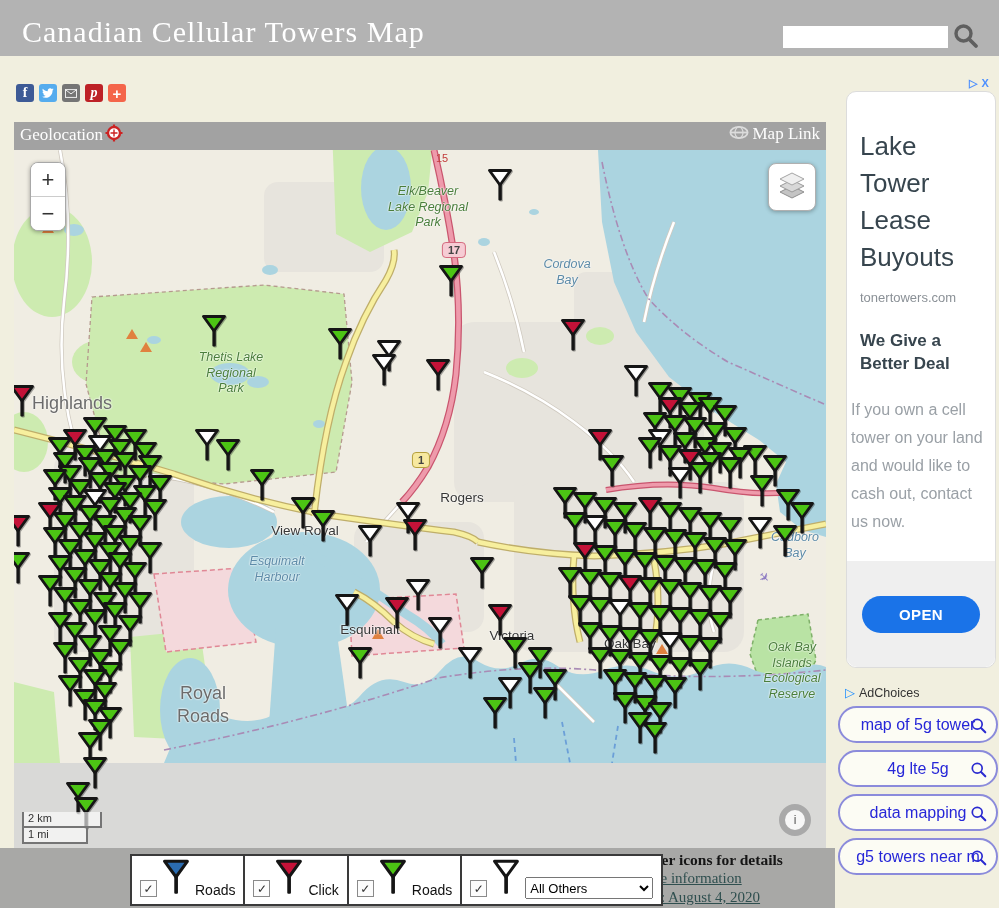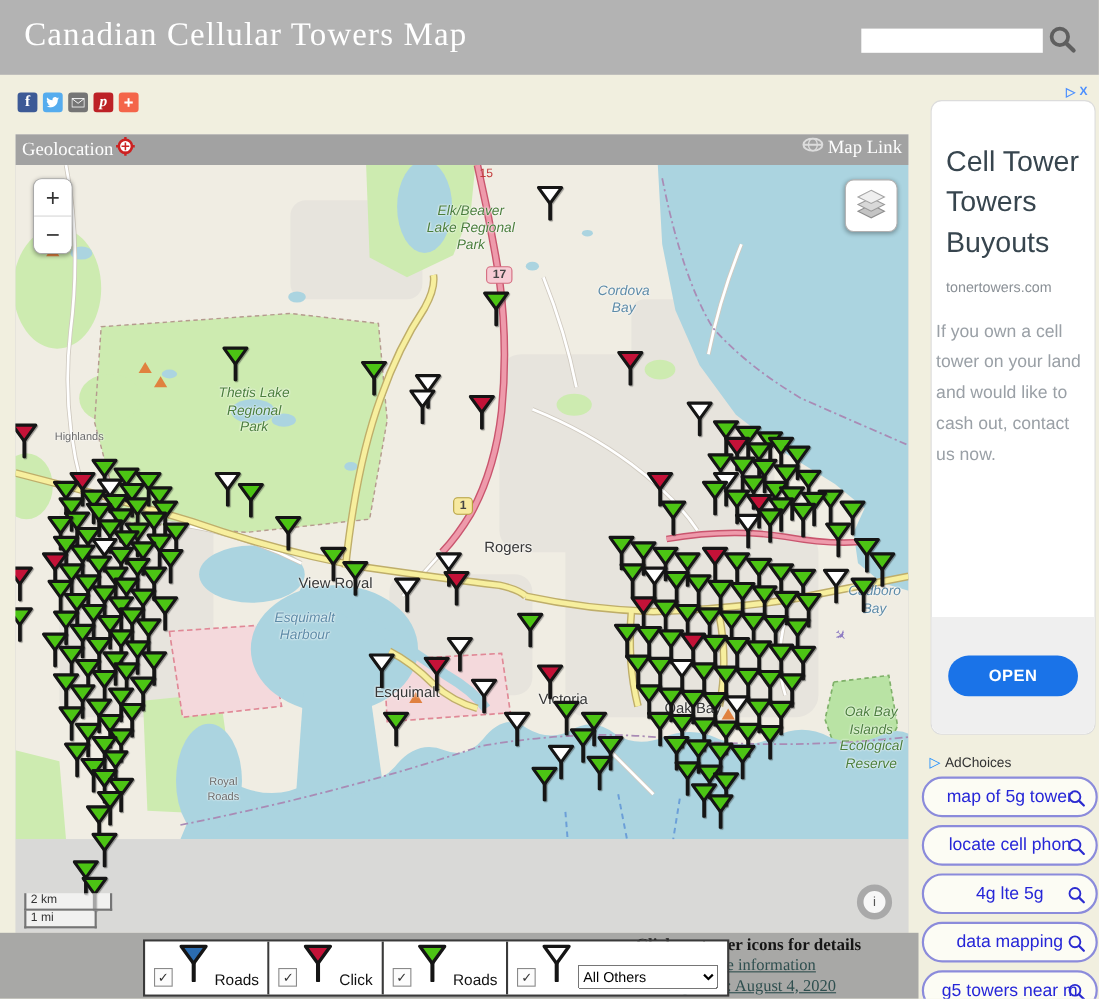--- a/index.html
+++ b/index.html
@@ -1,20 +1,20 @@
 <!DOCTYPE html>
 <html><head>
 <meta charset="utf-8">
 <style>
   html,body{margin:0;padding:0}
   body{width:999px;height:908px;position:relative;overflow:hidden;background:#f1efdf;
        font-family:"Liberation Sans",sans-serif;}
 
   
-  .header{position:absolute;left:0;top:0;width:999px;height:68px;background:#b3b3b3;}
+  .header{position:absolute;left:0;top:0;width:999px;height:56px;background:#b3b3b3;}
   .site-title{position:absolute;left:22px;top:15px;font-family:"Liberation Serif",serif;
               font-size:30px;color:#ffffff;letter-spacing:1px;white-space:nowrap;}
   .hsearch{position:absolute;left:783px;top:26px;width:165px;height:22px;border:none;
            background:#ffffff;outline:none;font-size:13px;padding:0 5px;box-sizing:border-box;}
   .hmag{position:absolute;left:952px;top:22px;width:28px;height:28px;}
 
   
   .social{position:absolute;left:16px;top:84px;display:flex;gap:5px;}
   .social-icon{width:18px;height:18px;border-radius:3px;color:#fff;display:flex;
                align-items:center;justify-content:center;}
@@ -47,21 +47,21 @@
   .scale-mi{width:54px;}
   .infobtn{position:absolute;left:765px;top:682px;width:32px;height:32px;border-radius:50%;
            background:#f7f7f7;border:6px solid #a9a9a9;box-sizing:border-box;z-index:40;
            display:flex;align-items:center;justify-content:center;font-size:12px;color:#555;cursor:pointer;}
 
   .map-label{position:absolute;transform:translateX(-50%);text-align:center;white-space:pre-line;
              pointer-events:none;line-height:1.25;z-index:5;text-shadow:0 0 2px #fff,0 0 2px #fff;}
   .map-label.park{color:#4a7e3c;font-style:italic;font-size:12.5px;}
   .map-label.water{color:#5d8ba8;font-style:italic;font-size:12.5px;}
   .map-label.place{color:#363636;font-size:13.5px;}
-  .map-label.place-dim{color:#6b6b6b;font-size:10px;}
+  .map-label.place-dim{color:#6b6b6b;font-size:18px;}
   .map-label.road-red{color:#c23b3b;font-size:11px;text-shadow:none;}
   .shield{position:absolute;transform:translateX(-50%);font-size:11px;font-weight:bold;color:#444;
           padding:1px 5px;border-radius:4px;z-index:5;pointer-events:none;}
   .shield.pink{background:#f6ccd4;border:1.5px solid #d46a7e;}
   .shield.yellow{background:#f7e9a0;border:1.5px solid #b5a03e;}
 
   .tower-marker{position:absolute;z-index:10;width:24px;height:34px;
                 filter:drop-shadow(1.5px 1.5px 0 rgba(40,40,40,.40));cursor:pointer;}
 
   
@@ -269,21 +269,21 @@
       <div class="map-label water" style="left: 263px; top: 432px;">Esquimalt
 Harbour</div>
       <div class="map-label place" style="left: 356px; top: 500px;">Esquimalt</div>
       <div class="map-label place" style="left: 498px; top: 506px;">Victoria</div>
       <div class="map-label place" style="left: 448px; top: 368px;">Rogers</div>
       <div class="map-label place" style="left: 616px; top: 514px;">Oak Bay</div>
       <div class="map-label park" style="left: 778px; top: 518px;">Oak Bay
 Islands
 Ecological
 Reserve</div>
-      <div class="map-label place-dim" style="left: 189px; top: 584px;">Royal
+      <div class="map-label place-dim" style="left: 189px; top: 560px;">Royal
 Roads</div>
       <div class="map-label water" style="left: 781px; top: 408px;">Cadboro
 Bay</div>
       <div class="shield pink" style="left: 440px; top: 120px;">17</div>
       <div class="shield yellow" style="left: 407px; top: 330px;">1</div>
     </div>
   <div>
       <div class="tower-marker" style="left: 474px; top: 46px;"><svg width="24" height="34" viewBox="0 0 24 34">
           <polygon points="1.5,2.5 22.5,2.5 12,17" fill="#ffffff" stroke="#151515" stroke-width="2.8" stroke-linejoin="round"></polygon>
           <rect x="10.4" y="15" width="3.4" height="17.5" rx="1" fill="#151515"></rect>
@@ -1224,43 +1224,35 @@
   <div class="note-title">Click on tower icons for details</div>
   <span class="note-link">Help and more information</span>
   <span class="note-link">Data Updated: August 4, 2020</span>
 </div>
 
 <div class="ad-topicons">
   <span>▷</span>
   <span>X</span>
 </div>
 <div class="ad-card">
-  <div class="ad-headline">Cell Tower Towers Buyouts</div>
+  <div class="ad-headline">Lake Tower Lease Buyouts</div>
   <div class="ad-domain">tonertowers.com</div>
+  <div class="ad-sub">We Give a Better Deal</div>
   <div class="ad-body">If you own a cell tower on your land and would like to cash out, contact us now.</div>
   <div class="ad-cta-strip">
     <div class="ad-open">OPEN</div>
   </div>
 </div>
 <div class="adchoices">
   <span class="adchoices-tri">▷</span>
   <span>AdChoices</span>
 </div>
 <div class="pills">
     <div class="pill">
       <span>map of 5g tower</span>
-      <span>
-        <svg width="17" height="17" viewBox="0 0 20 20" style="position: absolute; right: 9px; top: 9px;">
-          <circle cx="8.5" cy="8.5" r="5.8" fill="none" stroke="#2b2bd0" stroke-width="2"></circle>
-          <line x1="13" y1="13" x2="18" y2="18" stroke="#2b2bd0" stroke-width="2.4" stroke-linecap="round"></line>
-        </svg>
-      </span>
-    </div>
-    <div class="pill">
-      <span>locate cell phon</span>
       <span>
         <svg width="17" height="17" viewBox="0 0 20 20" style="position: absolute; right: 9px; top: 9px;">
           <circle cx="8.5" cy="8.5" r="5.8" fill="none" stroke="#2b2bd0" stroke-width="2"></circle>
           <line x1="13" y1="13" x2="18" y2="18" stroke="#2b2bd0" stroke-width="2.4" stroke-linecap="round"></line>
         </svg>
       </span>
     </div>
     <div class="pill">
       <span>4g lte 5g</span>
       <span>

